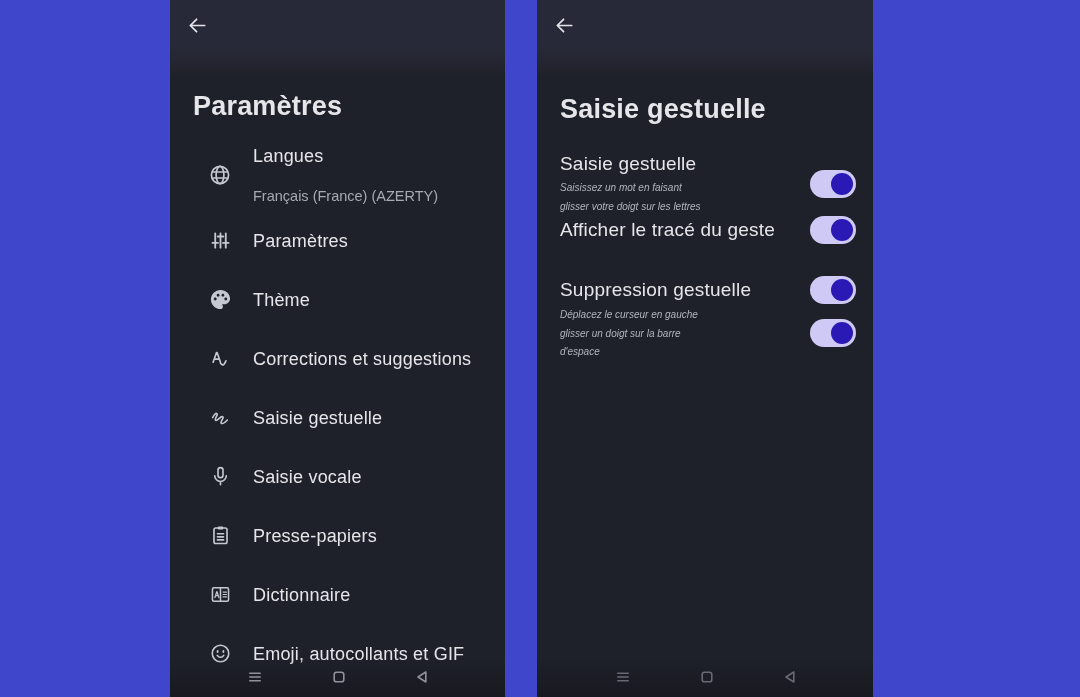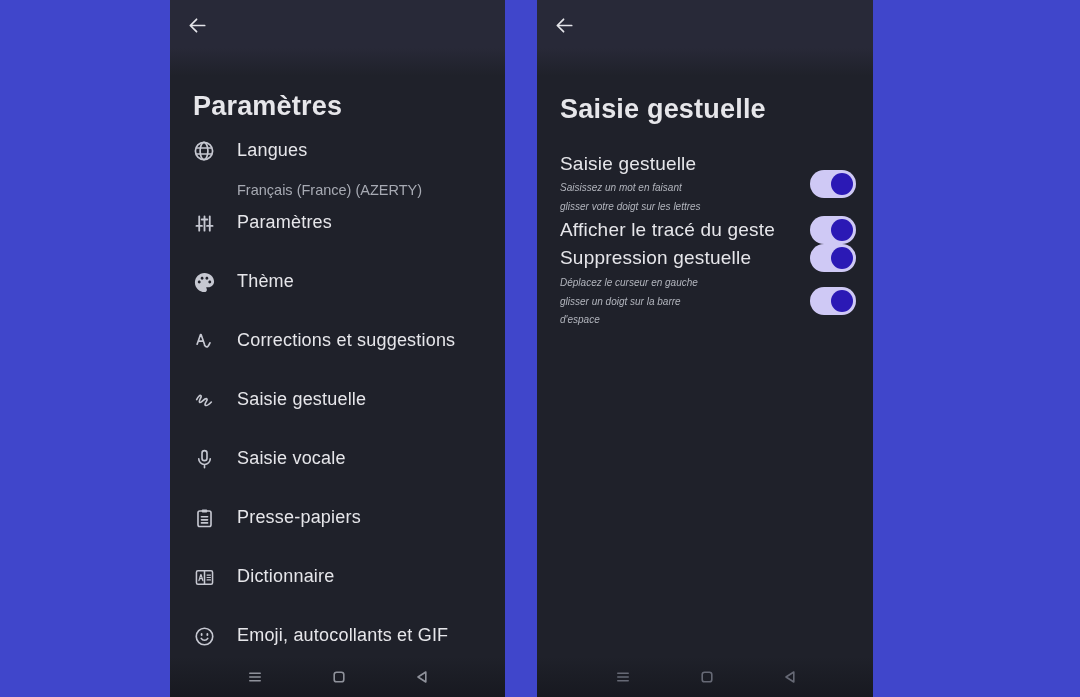--- a/index.html
+++ b/index.html
@@ -21,33 +21,33 @@
 
   .back{display:block; margin:10px 0 0 12px; padding:4px; background:none; border:none; color:#e4e4e9; cursor:pointer;}
   .back svg{display:block;}
 
   .screen-title{font-weight:700; font-size:27px; line-height:30px; letter-spacing:.2px; color:var(--text-primary);}
   #phone-left .screen-title{margin:50px 0 0 23px;}
   #phone-right .screen-title{margin:53px 0 0 23px;}
 
   
   .menu{list-style:none; margin-top:18px;}
-  .item{display:flex; align-items:flex-start; height:59px; padding-left:22px; cursor:pointer;}
+  .item{display:flex; align-items:center; height:59px; padding-left:38px; cursor:pointer;}
   .item.two-line{height:72px;}
   .item .icon{flex:0 0 24px; width:24px; height:24px; margin-right:21px; color:var(--icon); display:flex; align-items:center; justify-content:center;}
   .item .icon svg{display:block;}
   .texts{display:flex; flex-direction:column;}
   .label{font-size:18px; line-height:22px; color:var(--text-primary); letter-spacing:.2px; white-space:nowrap;}
   .sub{font-size:14.5px; line-height:18px; margin-top:20px; color:var(--text-secondary);}
 
   
   .settings{margin-top:27px; padding:0 17px 0 23px;}
   .setting{display:flex; align-items:center; cursor:pointer;}
   .setting+.setting{}
-  .setting.s3{}
+  .setting.s3{margin-top:32px;}
   .stexts{flex:1; padding-right:8px; min-width:0;}
   .stitle{font-size:19px; line-height:26px; color:var(--text-primary); letter-spacing:.2px; white-space:pre-line;}
   .sdesc{font-size:10px; line-height:18.5px; margin-top:2px; color:var(--text-desc); white-space:pre-line;font-style:italic;}
   .switch{position:relative; flex:0 0 46px; width:46px; height:28px; border-radius:14px; background:var(--switch-track,#cfc9f5); cursor:pointer;}
   .switch .thumb{position:absolute; top:3px; left:3px; width:22px; height:22px; border-radius:50%; background:var(--switch-thumb,#2b19b5); transition:left .15s;}
   .switch.on .thumb{left:21px;}
 
   
   .navbar{position:absolute; left:0; right:0; bottom:0; height:40px;
     background:linear-gradient(180deg, rgba(14,15,20,0) 0%, rgba(14,15,20,.45) 100%);}

